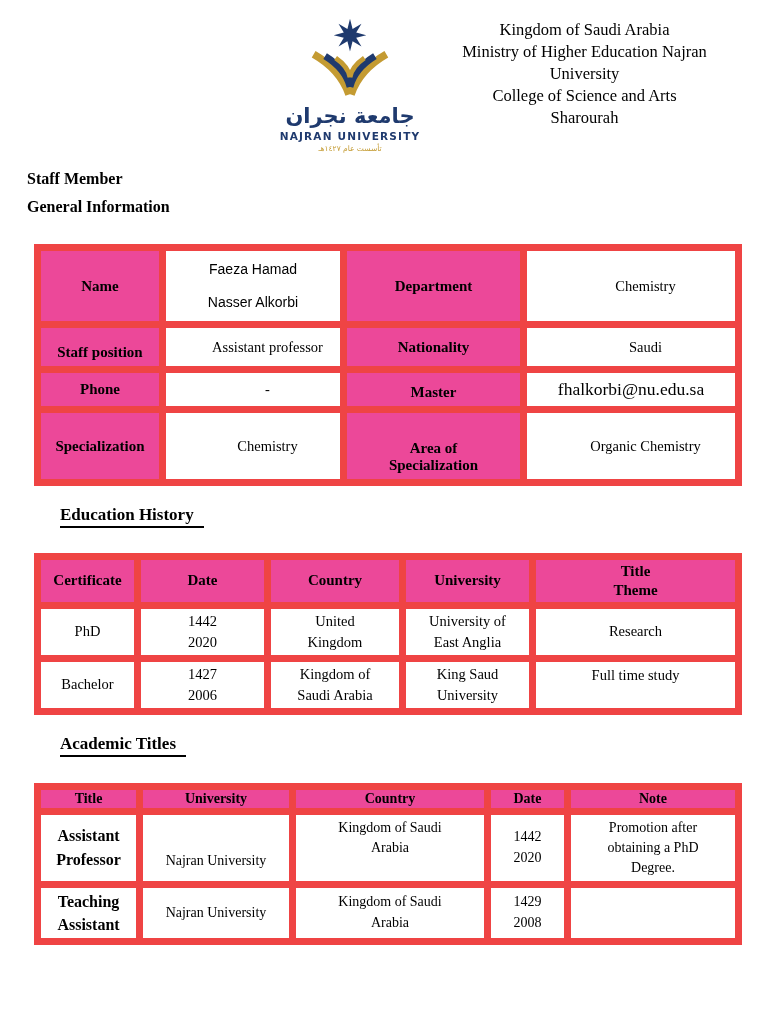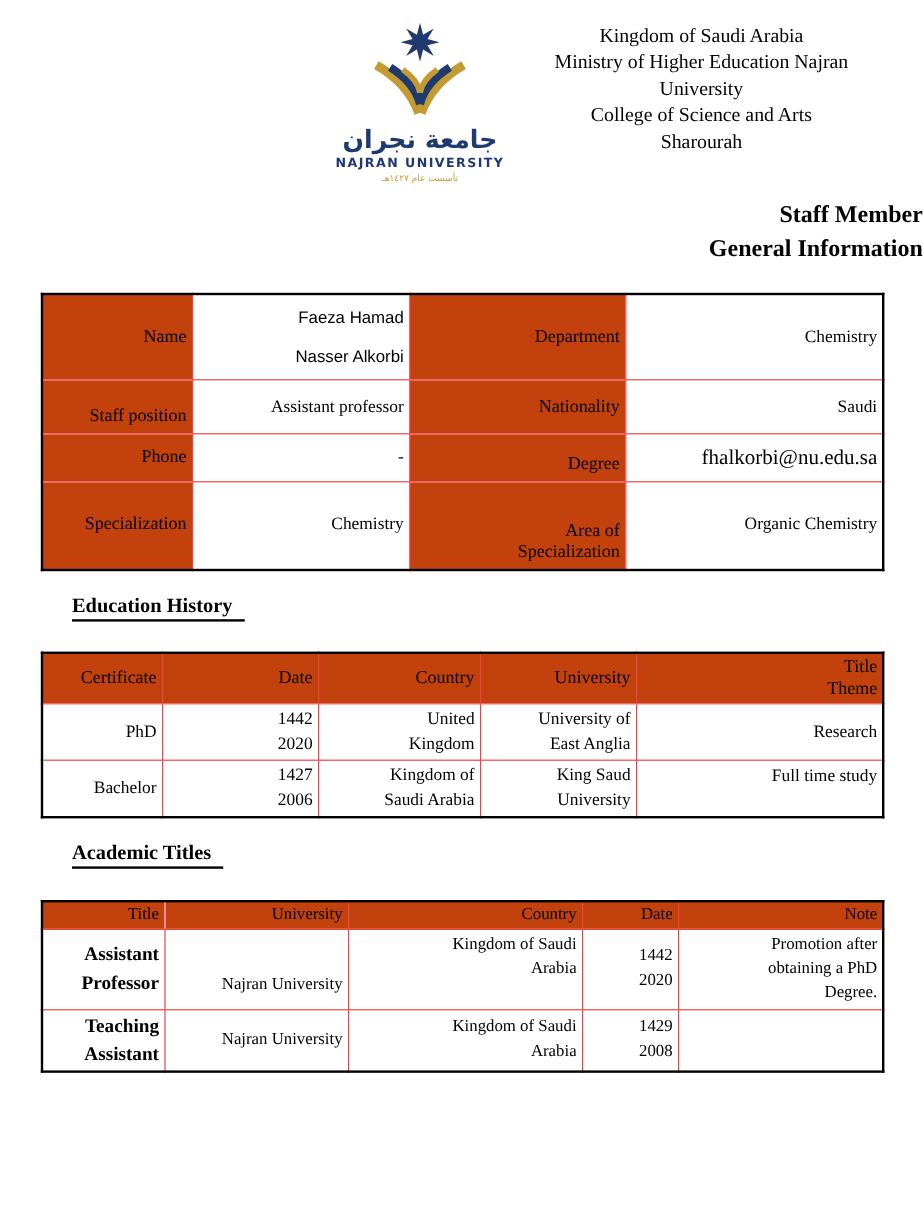--- a/index.html
+++ b/index.html
@@ -11,27 +11,27 @@
   
   .letterhead{display:flex;align-items:flex-start;padding:16px 36px 0 264px;}
   .logo{width:172px;flex:0 0 auto;text-align:center;}
   .logo svg{display:block;margin:0 auto;}
   .logo-arabic{font-family:"DejaVu Sans",sans-serif;font-weight:bold;font-size:21px;color:#1F3A6E;line-height:1.05;margin-top:1px;}
   .logo-english{font-family:"DejaVu Sans",sans-serif;font-weight:bold;font-size:10.5px;letter-spacing:1.2px;color:#1F3A6E;margin-top:3px;}
   .logo-founded{font-family:"DejaVu Sans",sans-serif;font-size:7.5px;color:#C49B32;margin-top:2px;}
   .org{flex:1;text-align:center;font-size:16.5px;line-height:22px;padding-top:3px;}
 
   
-  .doc-title{text-align:right;font-weight:bold;font-size:20px;line-height:28px;margin-top:12px;}
+  .doc-title{text-align:left;font-weight:bold;font-size:16px;line-height:28px;margin-top:12px;padding-left:27px;}
 
   
   table{border-collapse:collapse;table-layout:fixed;width:701px;margin:0 34px;border:2px solid #000;}
-  td,th{border:1px solid #ef4444;text-align:right;vertical-align:middle;padding:2px 4px;
+  td,th{border:7px solid #ef4444;text-align:center;vertical-align:middle;padding:2px 4px;
         box-sizing:border-box;white-space:pre-line;overflow:hidden;}
-  .lab, th{background:#c2410c;font-weight:normal;}
+  .lab, th{background:#ec4899;font-weight:bold;}
 
   
   .gi{margin-top:23px;}
   .gi .lab{font-size:15px;}
   .gi .val{font-size:14.5px;padding-left:33px;}
   .gi .name-val{font-family:"Liberation Sans",sans-serif;font-size:14px;line-height:33px;}
   .gi .email-val{font-size:17.5px;}
   .vb{vertical-align:bottom;padding-bottom:5px;}
 
   
@@ -103,21 +103,21 @@
     </tr>
     <tr style="height:45px">
       <td class="lab vb">Staff position</td>
       <td class="val">Assistant professor</td>
       <td class="lab">Nationality</td>
       <td class="val">Saudi</td>
     </tr>
     <tr style="height:40px">
       <td class="lab">Phone</td>
       <td class="val">-</td>
-      <td class="lab vb">Degree</td>
+      <td class="lab vb">Master</td>
       <td class="email-val">fhalkorbi@nu.edu.sa</td>
     </tr>
     <tr style="height:73px">
       <td class="lab">Specialization</td>
       <td class="val">Chemistry</td>
       <td class="lab vb">Area of
 Specialization</td>
       <td class="val">Organic Chemistry</td>
     </tr>
   </tbody>

